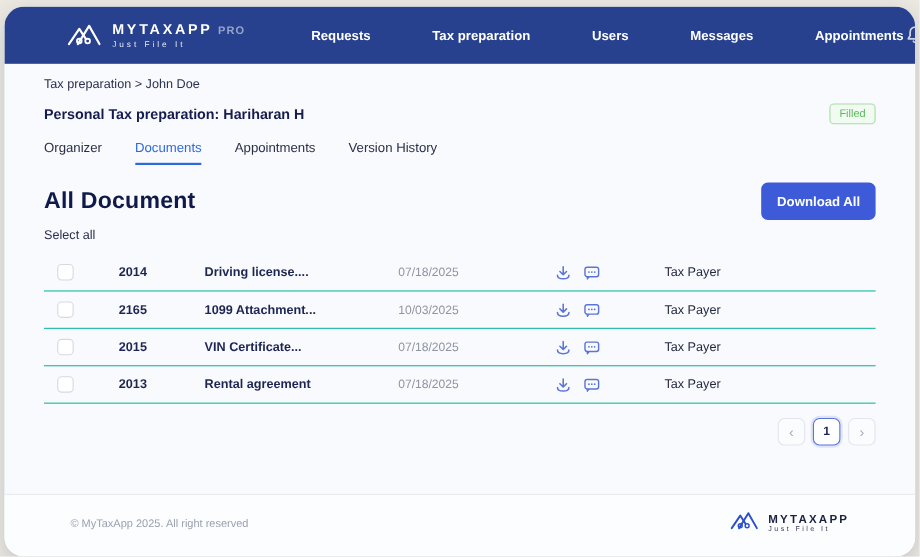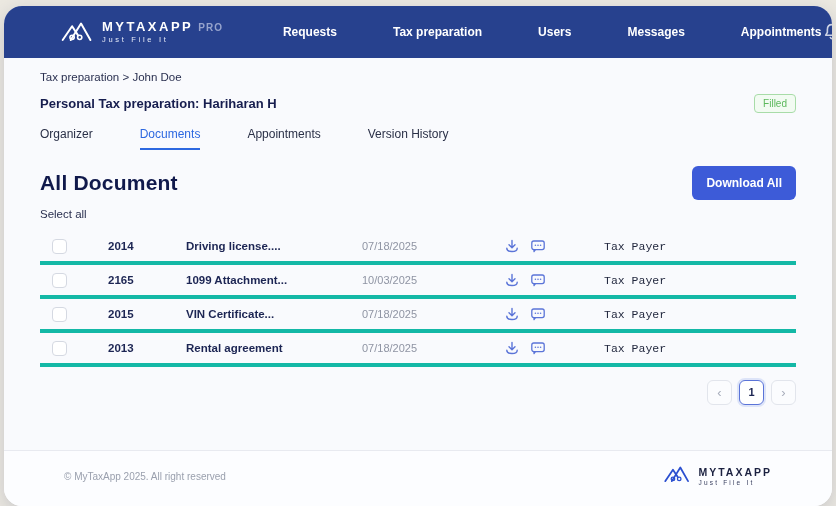--- a/index.html
+++ b/index.html
@@ -36,40 +36,40 @@
   .nav-item{color:#fff; font-size:12px; font-weight:bold; cursor:pointer; white-space:nowrap;}
   .nav-right{margin-left:auto; display:flex; align-items:center; gap:18px;}
   .bell-wrap{position:relative; width:20px; height:22px;}
   
   .content{flex:1 1 auto; display:flex; flex-direction:column; padding:0 36px;}
   .breadcrumb{margin-top:13px; font-size:11.5px; color:#2A3050;}
   .title-row{margin-top:11px; display:flex; align-items:center; justify-content:space-between;}
   .page-title{font-size:13px; font-weight:bold; color:var(--text-dark);}
   .badge{font-size:10px; color:var(--badge-green-text); background:var(--badge-green-bg);
     border:1px solid var(--badge-green-border); border-radius:4px; padding:3px 8px;}
-  .tabs{margin-top:14px; display:flex; gap:47px;}
+  .tabs{margin-top:14px; display:flex; gap:30px;}
   .tab{font-size:12px; color:#2A3047; padding-bottom:7px; border-bottom:2px solid transparent; cursor:pointer;}
   .tab.active{color:var(--accent-blue); border-bottom-color:var(--accent-blue);}
   .heading-row{margin-top:16px; display:flex; align-items:center; justify-content:space-between;gap:14px;}
   .section-heading{font-size:21px; font-weight:bold; color:#10194B; letter-spacing:.2px;}
   .btn-primary{background:var(--button-blue); color:#fff; border:none; border-radius:6px;
     font-family:inherit; font-size:12px; font-weight:bold; padding:10px 14px; cursor:pointer;}
   .select-all{margin-top:8px; font-size:11.5px; color:#2A3050;}
   
   .table{margin-top:11px;}
   .trow{display:grid; grid-template-columns:56px 78px 176px 142px 100px 1fr; align-items:center;}
   .thead{background:#F3F5F9; border-radius:9px; height:31px; }
   .th{font-size:11px; font-weight:bold; color:#262B47; padding-left:14px; position:relative;}
   .th.sep::before{content:""; position:absolute; left:0; top:50%; transform:translateY(-50%);
     width:1px; height:13px; background:#DEE1E9;}
-  .tbody-row{height:34px; border-bottom:4px solid #14b8a6; background:transparent;}
+  .tbody-row{height:34px; border-bottom:1px solid #14b8a6; background:transparent;}
   .td{font-size:11.5px; padding-left:12px;}
   .td.id, .td.title{color:#1C2553; font-weight:bold;}
   .td.date{color:var(--text-gray); font-size:11px;}
-  .td.status{color:#23293F;font-family:Liberation Mono, monospace;}
+  .td.status{color:#23293F;}
   .td.file{display:flex; gap:10px; align-items:center;}
   .cb{appearance:none; -webkit-appearance:none; width:15px; height:15px; border:1.5px solid #D5D9E2;
     border-radius:4px; background:#fff; cursor:pointer; margin-left:12px; display:block;}
   .icon-btn{background:none;border:none;padding:0;cursor:pointer;display:flex;align-items:center;}
   
   .pagination{margin-top:13px; display:flex; justify-content:flex-end; gap:7px;}
   .page-btn{width:25px; height:25px; border-radius:6px; border:1px solid #E2E5EC; background:#FBFCFE;
     color:#A7ACBB; font-family:inherit; font-size:13px; line-height:1; cursor:pointer;}
   .page-btn.current{border:1.5px solid var(--icon-blue); box-shadow:0 0 0 2px #DDE4F8;
     color:#1C2553; font-size:11px; font-weight:bold; background:#fff;}

